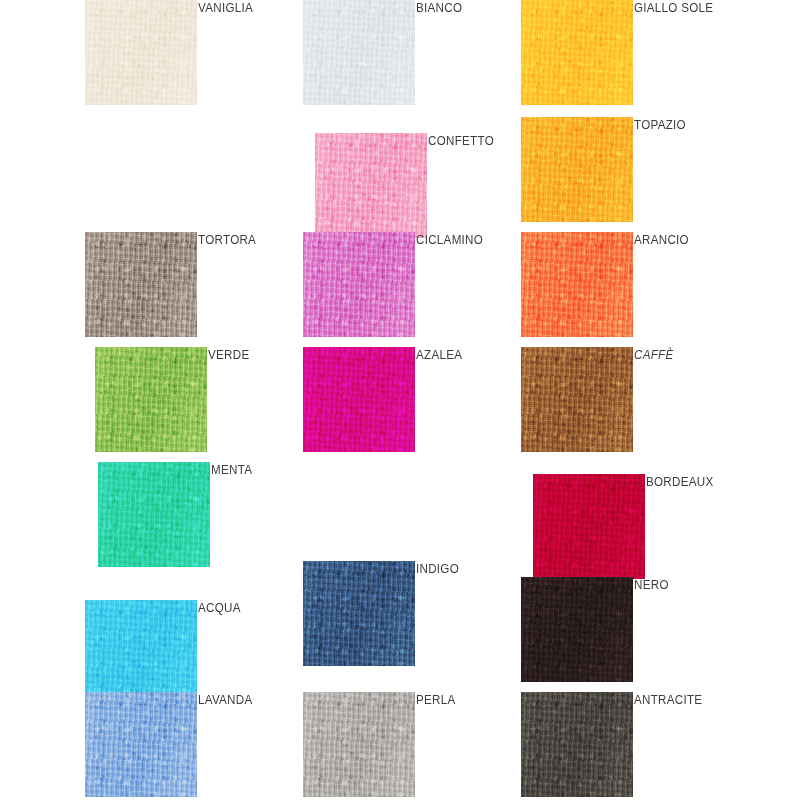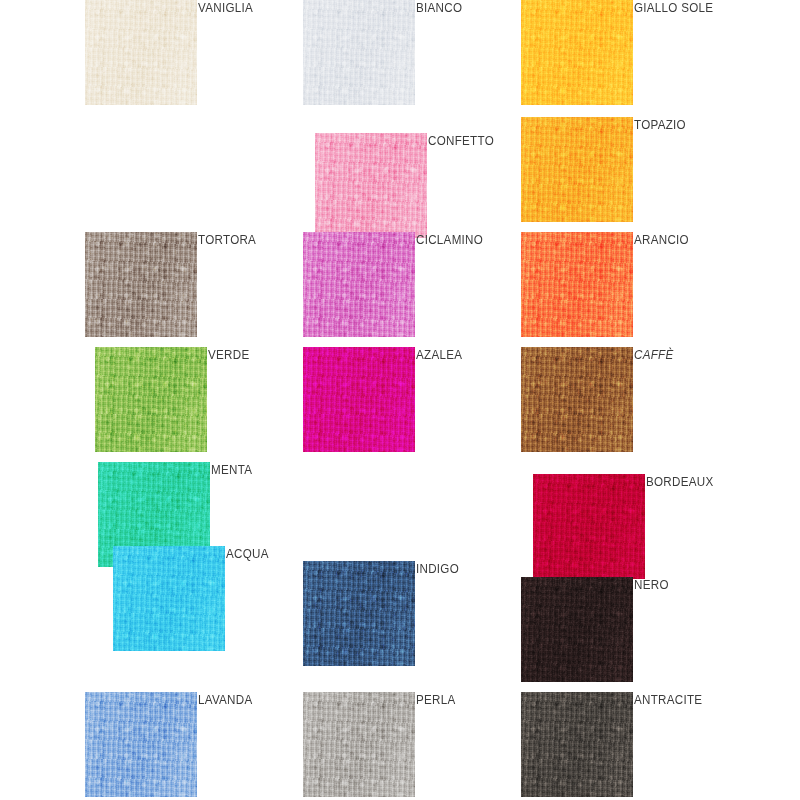--- a/index.html
+++ b/index.html
@@ -241,21 +241,21 @@
     </div>
     <div class="swatch-cell" style="left: 533px; top: 462px; margin-top: 12px;">
       <div class="swatch-chip" style="width: 112px; height: 105px; background-color: rgb(197, 3, 53);">
         <div class="tex tex-a"></div>
         <div class="tex tex-b"></div>
         <div class="tex tex-c"></div>
         <div class="tex tex-d"></div>
       </div>
       <div class="swatch-label" style="left: 113px;">BORDEAUX</div>
     </div>
-    <div class="swatch-cell" style="left: 85px; top: 546px; margin-left: 28px;">
+    <div class="swatch-cell" style="left: 85px; top: 600px;">
       <div class="swatch-chip" style="width: 112px; height: 105px; background-color: rgb(63, 205, 238);">
         <div class="tex tex-a"></div>
         <div class="tex tex-b"></div>
         <div class="tex tex-c"></div>
         <div class="tex tex-d"></div>
       </div>
       <div class="swatch-label" style="left: 113px;">ACQUA</div>
     </div>
     <div class="swatch-cell" style="left: 303px; top: 561px;">
       <div class="swatch-chip" style="width: 112px; height: 105px; background-color: rgb(58, 92, 134);">

